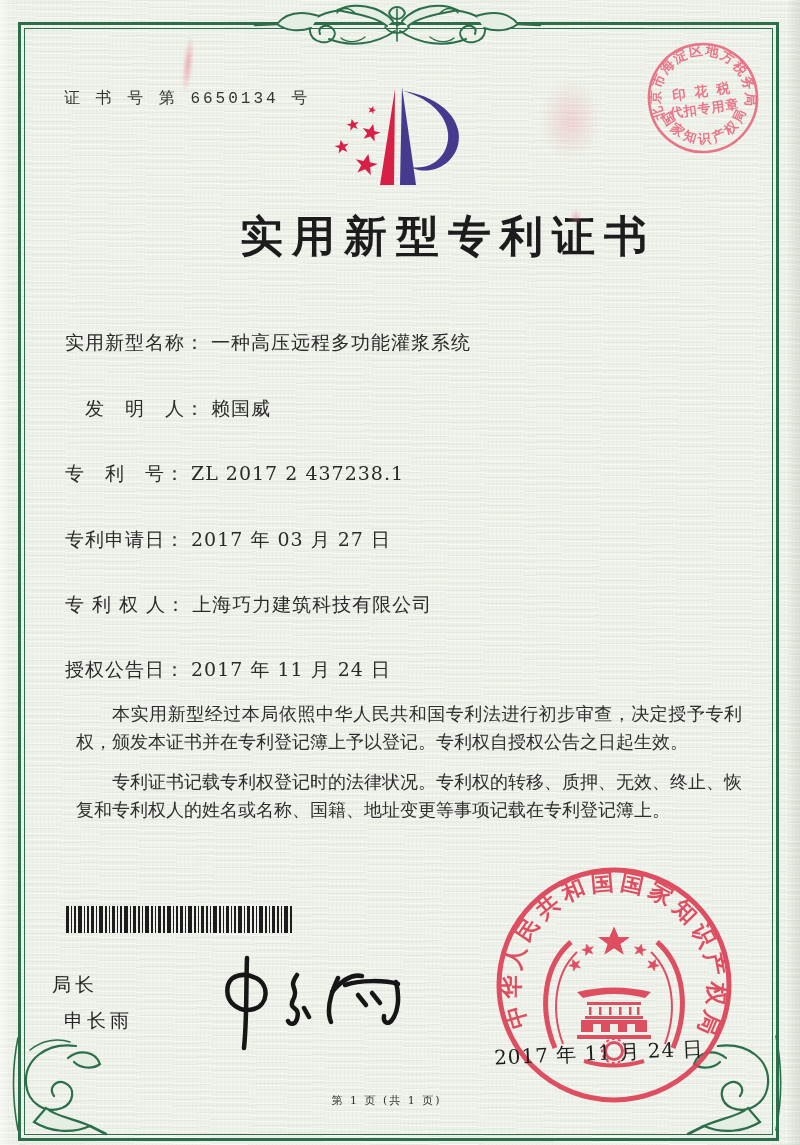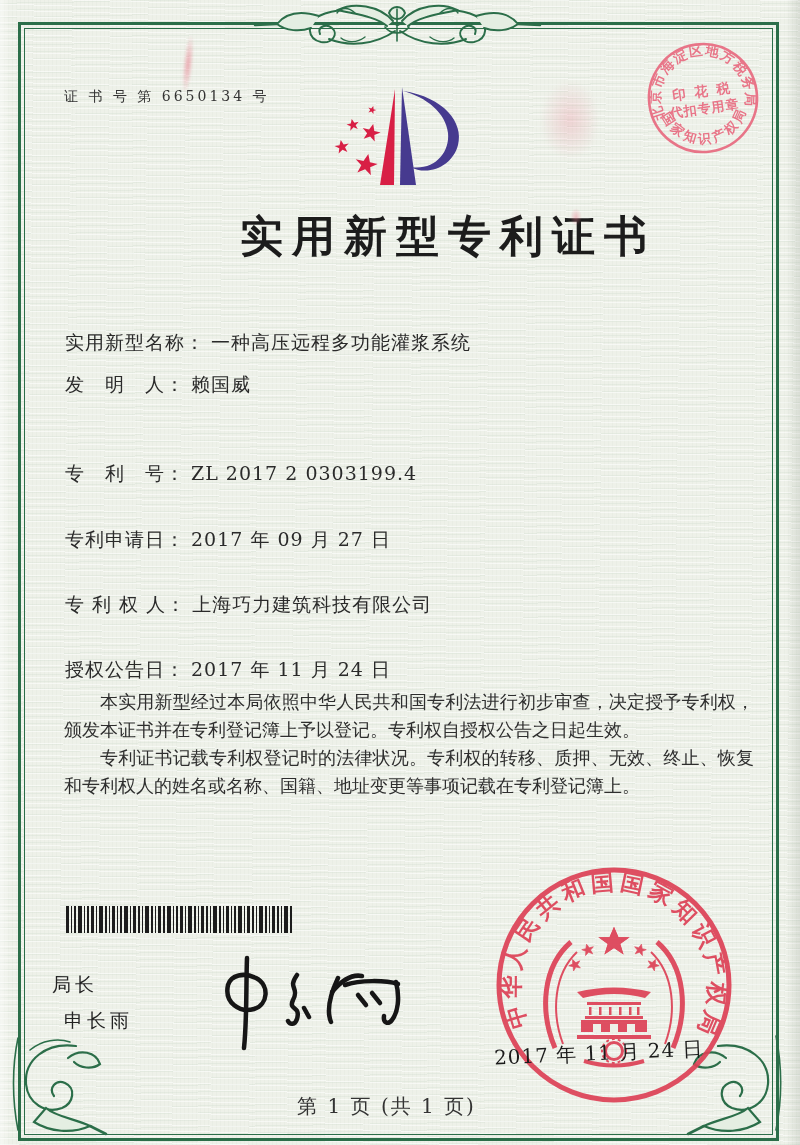--- a/index.html
+++ b/index.html
@@ -26,34 +26,34 @@
   
   .frame{position:absolute;left:18px;top:22px;width:755px;height:1113px;
          border:3px solid var(--frame_green);}
   .frame::after{content:"";position:absolute;inset:3px;border:1px solid var(--frame_green);}
   
   .scan-edge-r{position:absolute;right:0;top:0;width:14px;height:100%;
       background:linear-gradient(90deg,rgba(0,0,0,0),rgba(120,130,118,.18));}
   .scan-edge-l{position:absolute;left:0;top:0;width:10px;height:100%;
       background:linear-gradient(270deg,rgba(0,0,0,0),rgba(255,255,255,.5));}
 
-  .cert-no{left:64px;top:88px;font-size:14px;letter-spacing:3px;color:#333;}
+  .cert-no{left:64px;top:88px;font-size:16px;letter-spacing:3px;color:#333;font-family:Liberation Mono, monospace;}
   .title{left:0;top:208px;width:100%;text-align:center;font-size:43px;font-weight:700;
          letter-spacing:9px;color:#1c1c1c;margin-left:48px;}
   .field{left:65px;font-size:19px;color:#2a2a2a;white-space:nowrap;}
   .field .lbl{letter-spacing:1px;}
   .field .val{padding-left:6px;letter-spacing:1px;}
   .paras{left:64px;top:688px;width:690px;font-size:18px;line-height:28px;
          color:#2e2e2e;text-align:justify;}
-  .paras p{margin:0;text-indent:2em;}
+  .paras p{margin:12px;text-indent:2em;}
   .sig-title{left:52px;top:972px;font-size:19px;letter-spacing:4px;color:#222;}
   .sig-name{left:64px;top:1008px;font-size:19px;letter-spacing:4px;color:#222;}
   .seal-date{left:494px;top:1040px;font-size:20px;letter-spacing:1px;color:#1b1b1b;
              transform:rotate(-2.5deg);white-space:nowrap;z-index:6;}
-  .footer{left:18px;top:1093px;width:737px;text-align:center;font-size:20px;
+  .footer{left:18px;top:1093px;width:737px;text-align:center;font-size:11px;
           letter-spacing:2px;color:#333;}
   .smudge1{left:183px;top:34px;width:10px;height:60px;border-radius:50%;
      background:radial-gradient(ellipse at center, rgba(232,110,130,.55), rgba(232,110,130,0) 70%);
      filter:blur(1px);transform:rotate(6deg);}
   .smudge2{left:540px;top:80px;width:60px;height:80px;border-radius:50%;
      background:radial-gradient(ellipse at center, rgba(235,130,150,.28), rgba(235,130,150,0) 70%);
      filter:blur(2px);}
   .smudge3{left:570px;top:208px;width:12px;height:18px;border-radius:50%;
      background:radial-gradient(ellipse at center, rgba(235,120,140,.4), rgba(235,120,140,0) 70%);}
   svg{display:block;overflow:visible;}
@@ -124,28 +124,28 @@
   <use href="#star" transform="translate(45,50) scale(0.92) rotate(14)" fill="var(--logo_red)"></use>
   <use href="#star" transform="translate(16,64) scale(0.72) rotate(-10)" fill="var(--logo_red)"></use>
   <use href="#star" transform="translate(40,82) scale(1.12) rotate(12)" fill="var(--logo_red)"></use>
 </svg>
 
 <div class="abs title">实用新型专利证书</div>
 
 <div class="abs field" style="top:330px;">
   <span class="lbl">实用新型名称：</span><span class="val">一种高压远程多功能灌浆系统</span>
 </div>
-<div class="abs field" style="top:372px;">
+<div class="abs field" style="top:396px;margin-left:20px;">
   <span class="lbl">发　明　人：</span><span class="val">赖国威</span>
 </div>
 <div class="abs field" style="top:461px;">
-  <span class="lbl">专　利　号：</span><span class="val">ZL 2017 2 0303199.4</span>
+  <span class="lbl">专　利　号：</span><span class="val">ZL 2017 2 437238.1</span>
 </div>
 <div class="abs field" style="top:527px;">
-  <span class="lbl">专利申请日：</span><span class="val">2017 年 09 月 27 日</span>
+  <span class="lbl">专利申请日：</span><span class="val">2017 年 03 月 27 日</span>
 </div>
 <div class="abs field" style="top:592px;">
   <span class="lbl">专 利 权 人：</span><span class="val">上海巧力建筑科技有限公司</span>
 </div>
 <div class="abs field" style="top:657px;">
   <span class="lbl">授权公告日：</span><span class="val">2017 年 11 月 24 日</span>
 </div>
 
 <div class="abs paras">
   <p>本实用新型经过本局依照中华人民共和国专利法进行初步审查，决定授予专利权，颁发本证书并在专利登记簿上予以登记。专利权自授权公告之日起生效。</p>

